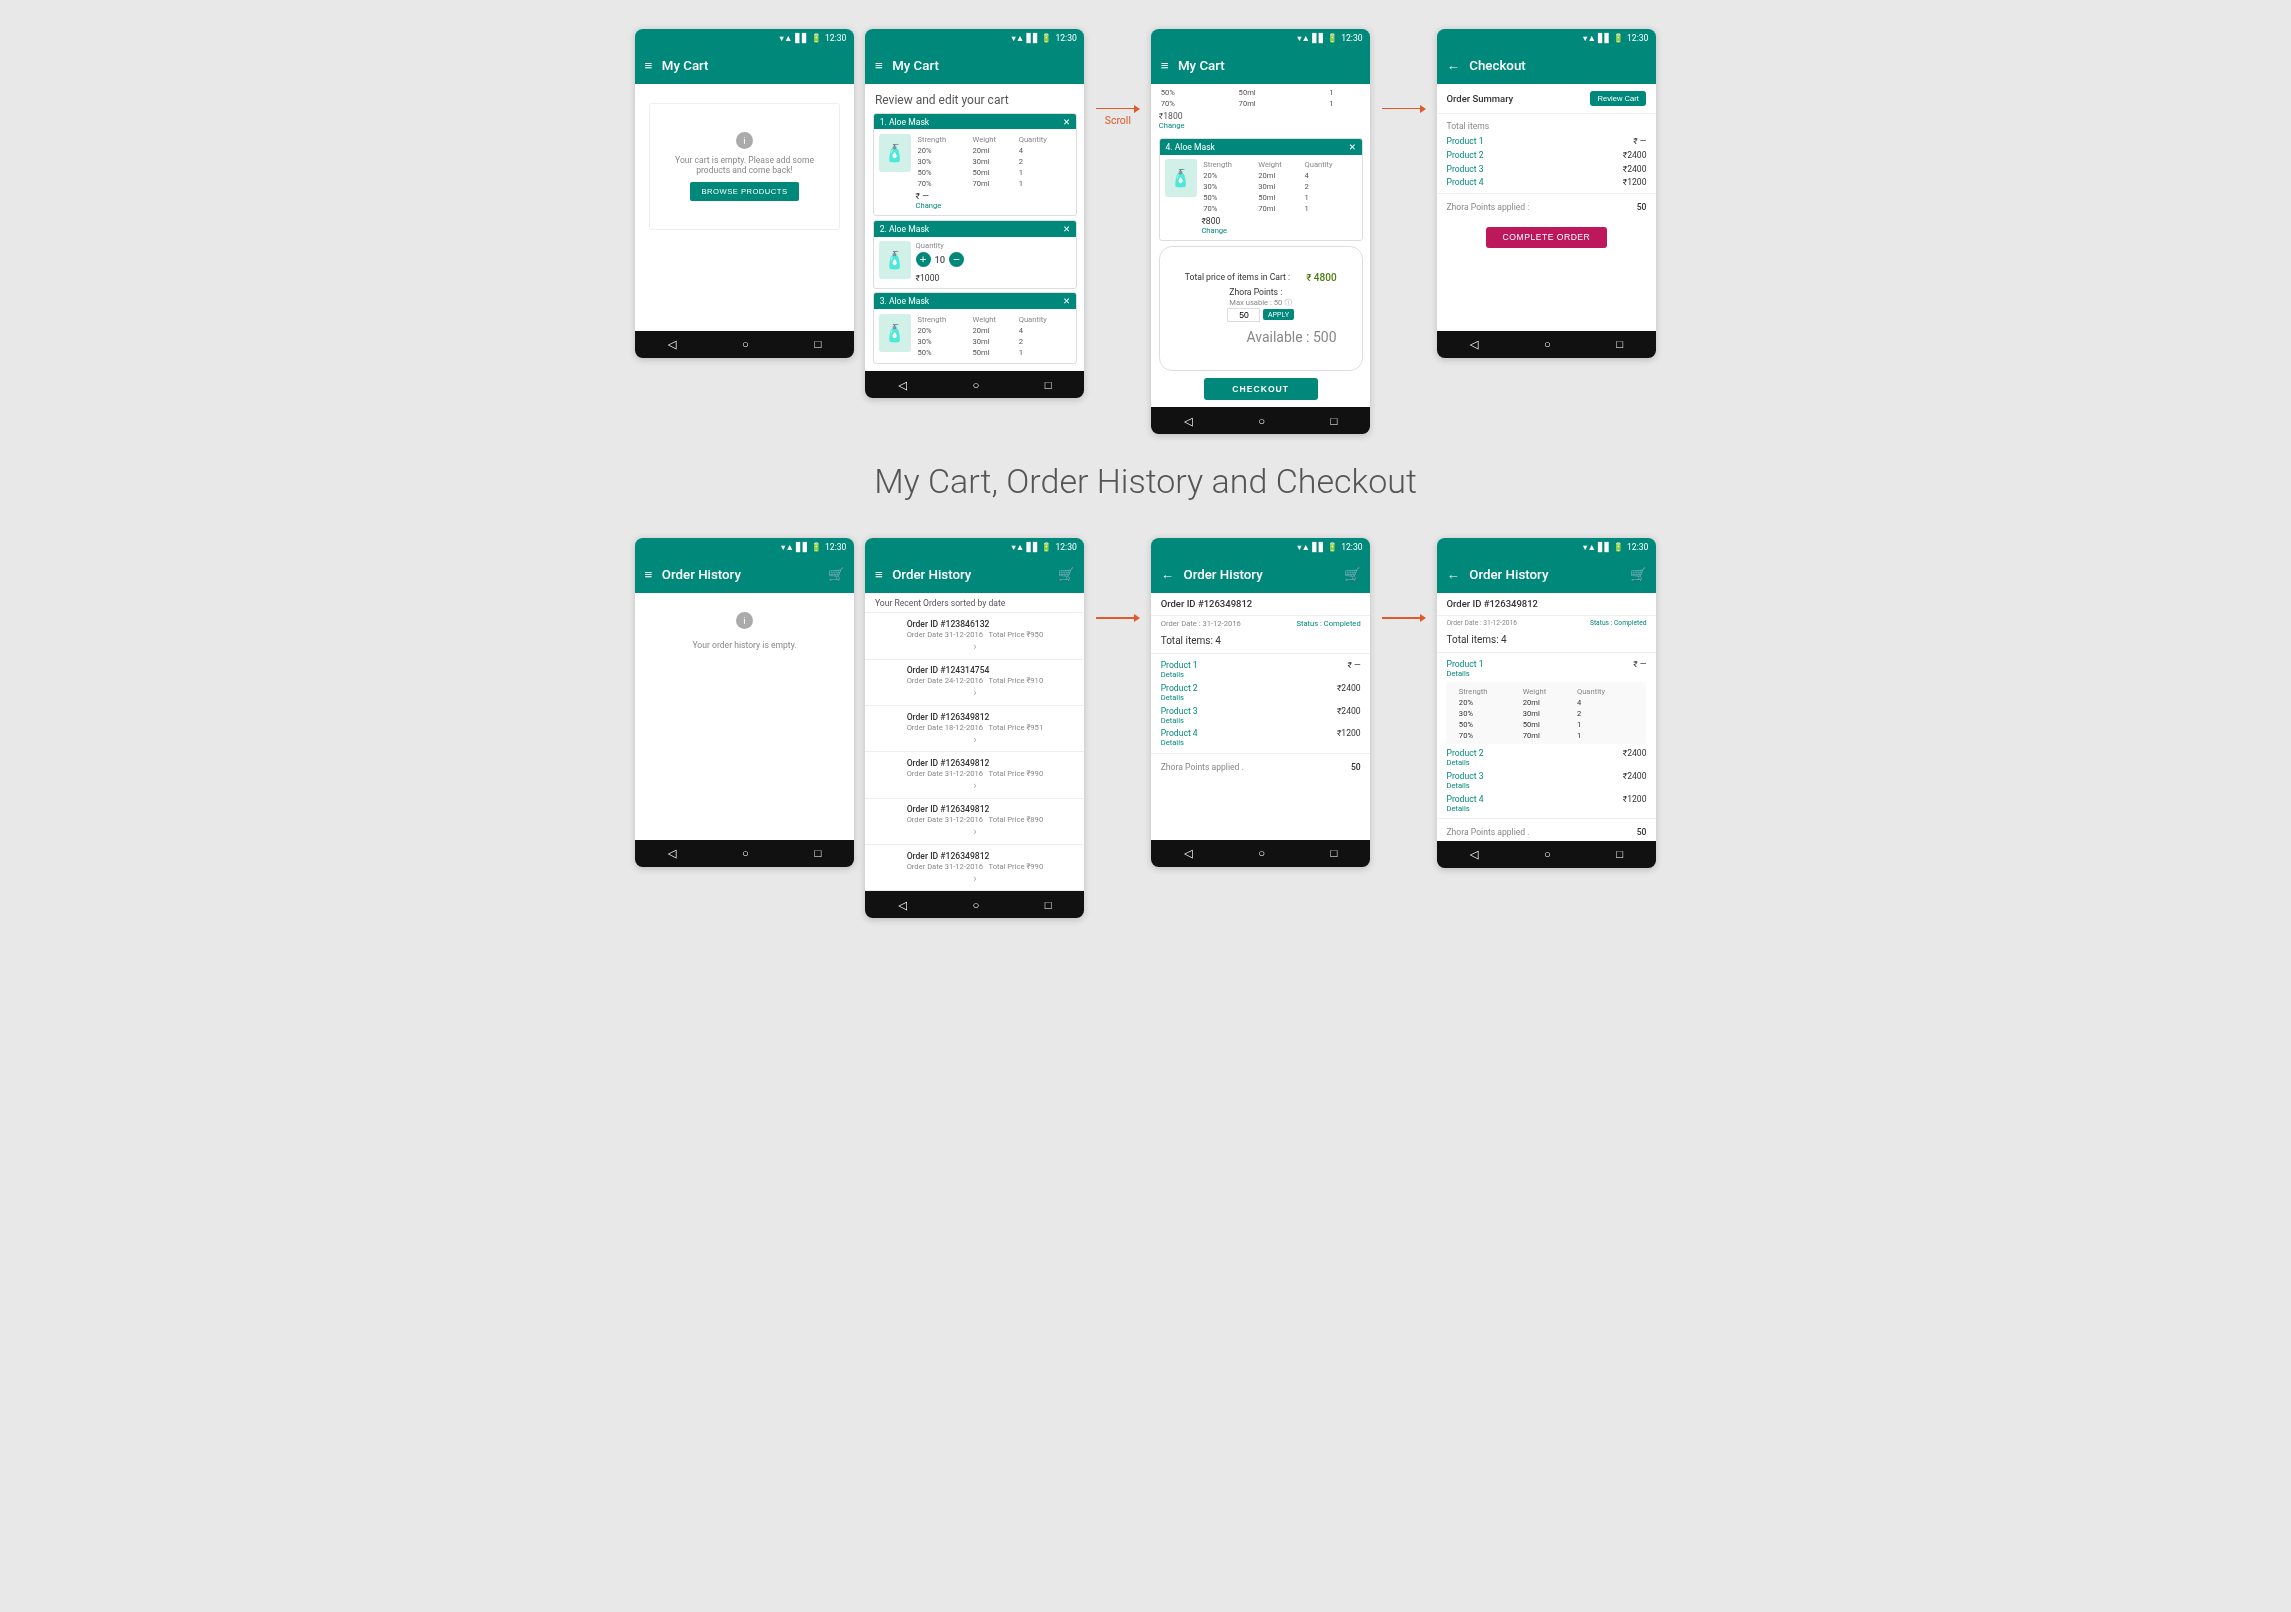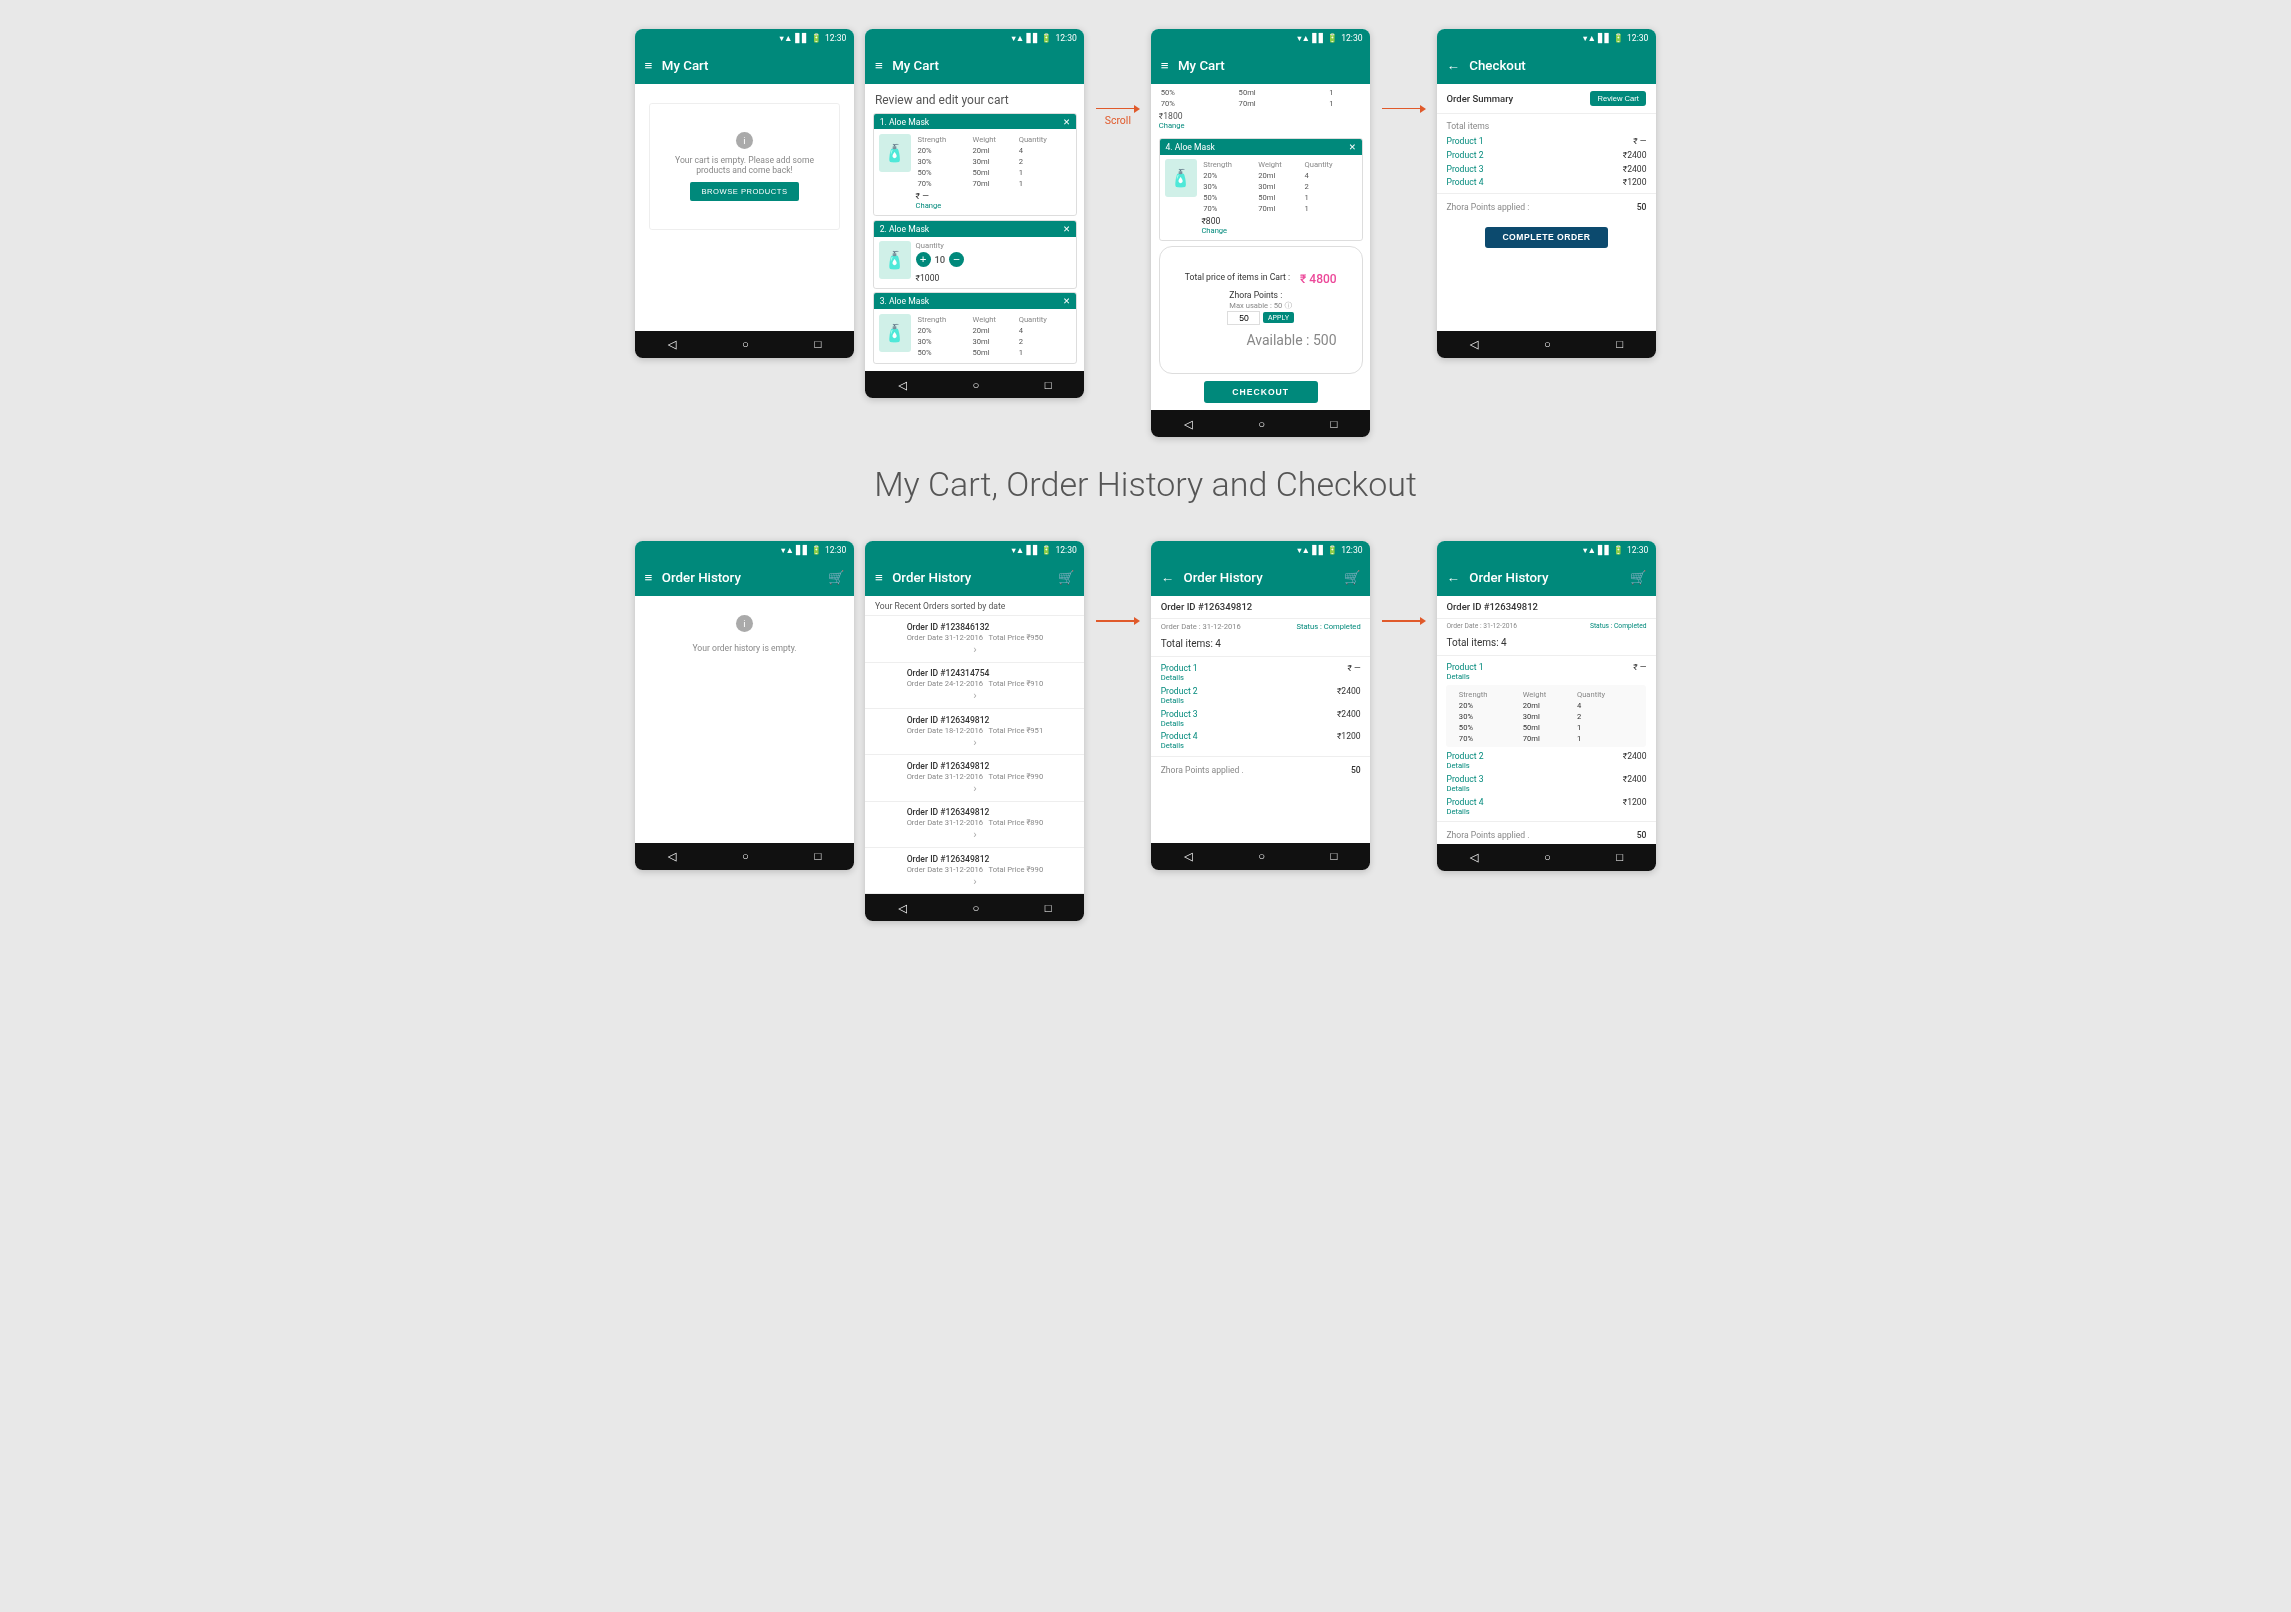--- a/index.html
+++ b/index.html
@@ -209,28 +209,27 @@
     .zhora-points-row {
       display: flex;
       justify-content: space-between;
       padding: 3.8px 9.5px;
       font-size: 8.6px;
       color: #888;
     }
     .complete-order-btn {
       display: block;
       margin: 11.4px auto;
-      background: #0c4a6e;
+      background: #be185d;
       color: #fff;
       font-size: 8.6px;
       padding: 5.7px 17px;
       border-radius: 2.9px;
       border: none;
       letter-spacing: 0.5px;
-      font-weight: bold;
     }
 
     
     .order-item {
       padding: 5.7px 9.5px;
       border-bottom: 1px solid #eee;
       display: flex;
       justify-content: space-between;
       align-items: center;
       flex-direction: column;
@@ -248,23 +247,23 @@
       padding: 25px;
       font-size: 8.6px;
     }
     .total-row {
       display: flex;
       justify-content: space-between;
       margin-bottom: 3.8px;
       font-size: 8.6px;
     }
     .total-amount {
-      font-size: 12px;
+      font-size: 10px;
       font-weight: 500;
-      color: #ec4899;
+      color: #4d7c0f;
     }
     .zhora-row {
       display: flex;
       justify-content: space-between;
       align-items: center;
       font-size: 8.6px;
       margin-top: 3.8px;
       flex-direction: column;
     }
     .zhora-input {

